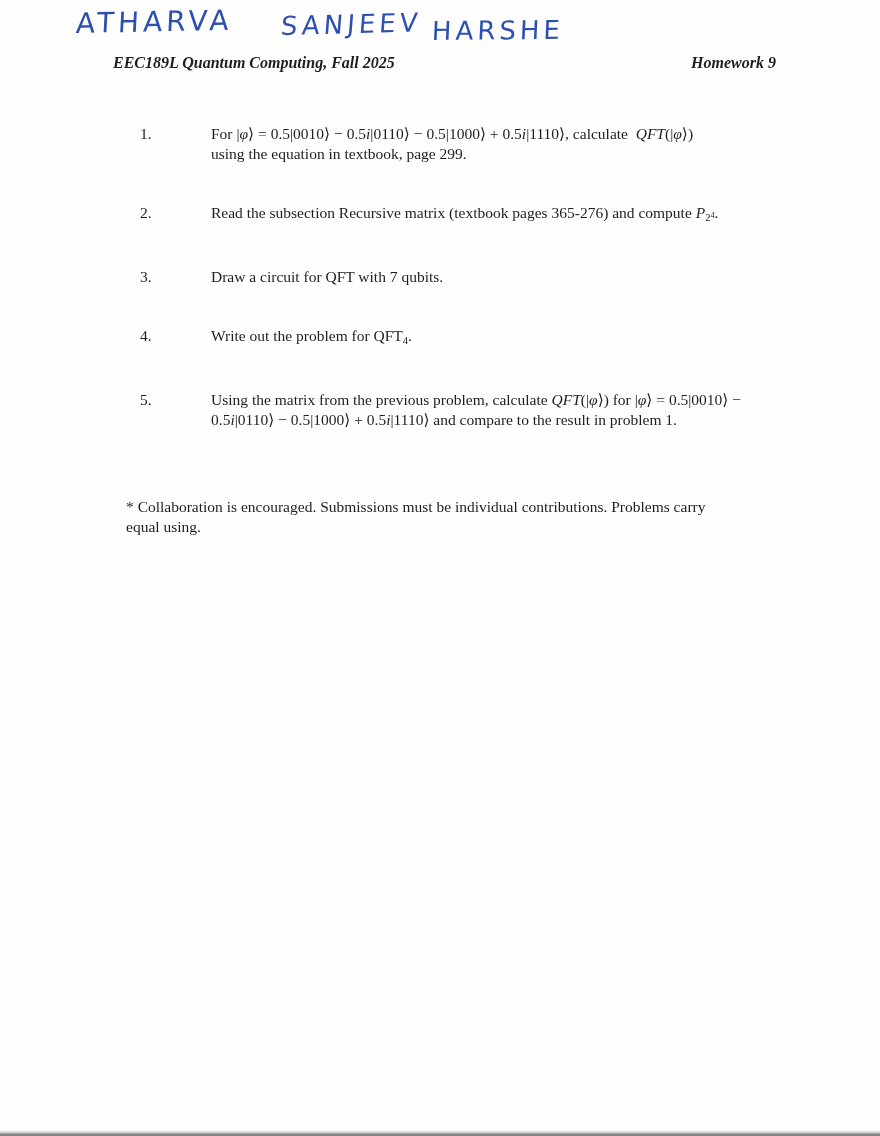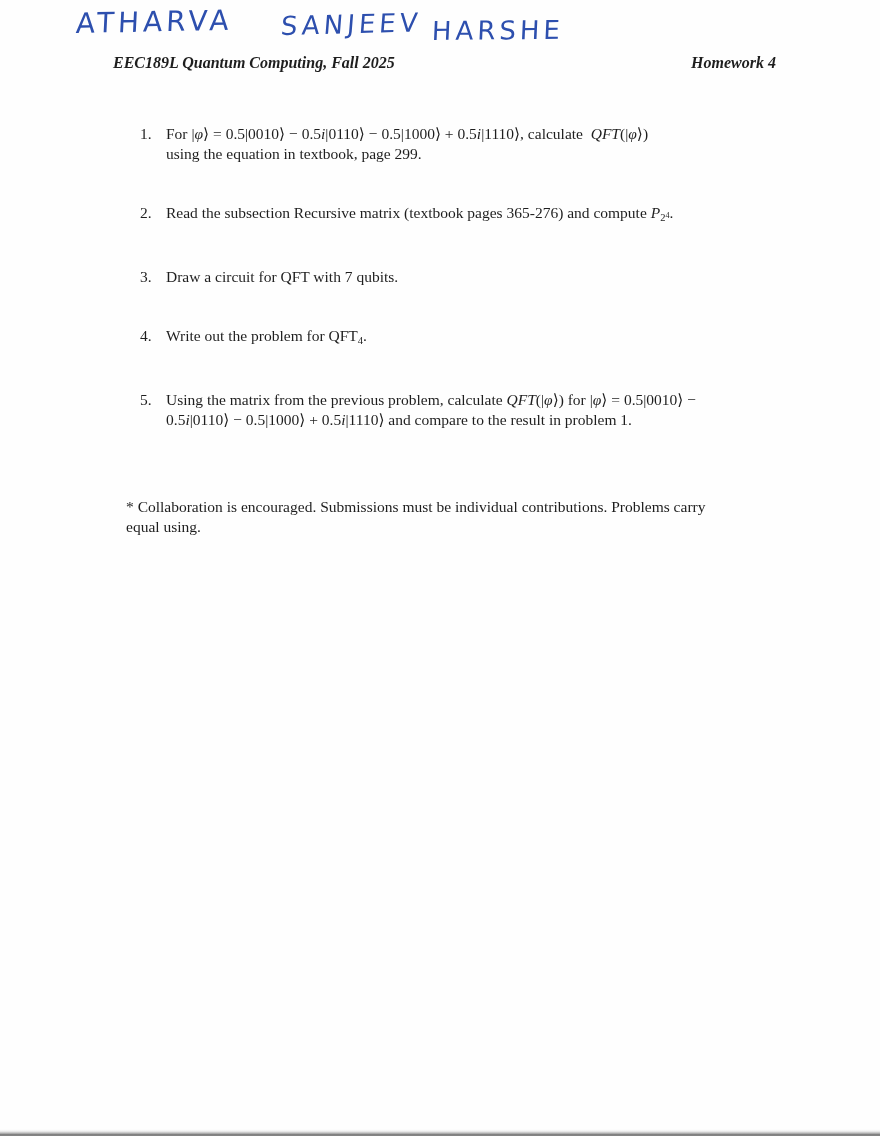--- a/index.html
+++ b/index.html
@@ -58,20 +58,21 @@
   .problem {
     display: flex;
     margin-bottom: 39px;
   }
   .problem:last-child { margin-bottom: 0; }
   .pnum {
     flex: 0 0 26px;
   }
   .ptext {
     flex: 1;
+    margin-left: 45px;
   }
   .seg-it { font-style: italic; }
   .seg-sub { font-size: 68%; vertical-align: -0.28em; }
   .seg-subsup { font-size: 52%; vertical-align: 0.05em; }
   
   .footnote {
     position: absolute;
     top: 497px;
     left: 126px;
     width: 680px;
@@ -92,21 +93,21 @@
 <div class="page">
 
   <div class="handwriting">
     <span class="hw-word w1">ATHARVA</span>
     <span class="hw-word w2">SANJEEV</span>
     <span class="hw-word w3">HARSHE</span>
   </div>
 
   <div class="header">
     <span>EEC189L Quantum Computing, Fall 2025</span>
-    <span>Homework 4</span>
+    <span>Homework 9</span>
   </div>
 
   <div class="problems">
 
     <div class="problem">
       <span class="pnum">1.</span>
       <span class="ptext"><span>For |</span><span class="seg-it">φ</span><span>⟩ = 0.5|0010⟩ − 0.5</span><span class="seg-it">i</span><span>|0110⟩ − 0.5|1000⟩ + 0.5</span><span class="seg-it">i</span><span>|1110⟩, calculate &nbsp;</span><span class="seg-it">QFT</span><span>(|</span><span class="seg-it">φ</span><span>⟩)</span><br><span>using the equation in textbook, page 299.</span></span>
     </div>
 
     <div class="problem">

